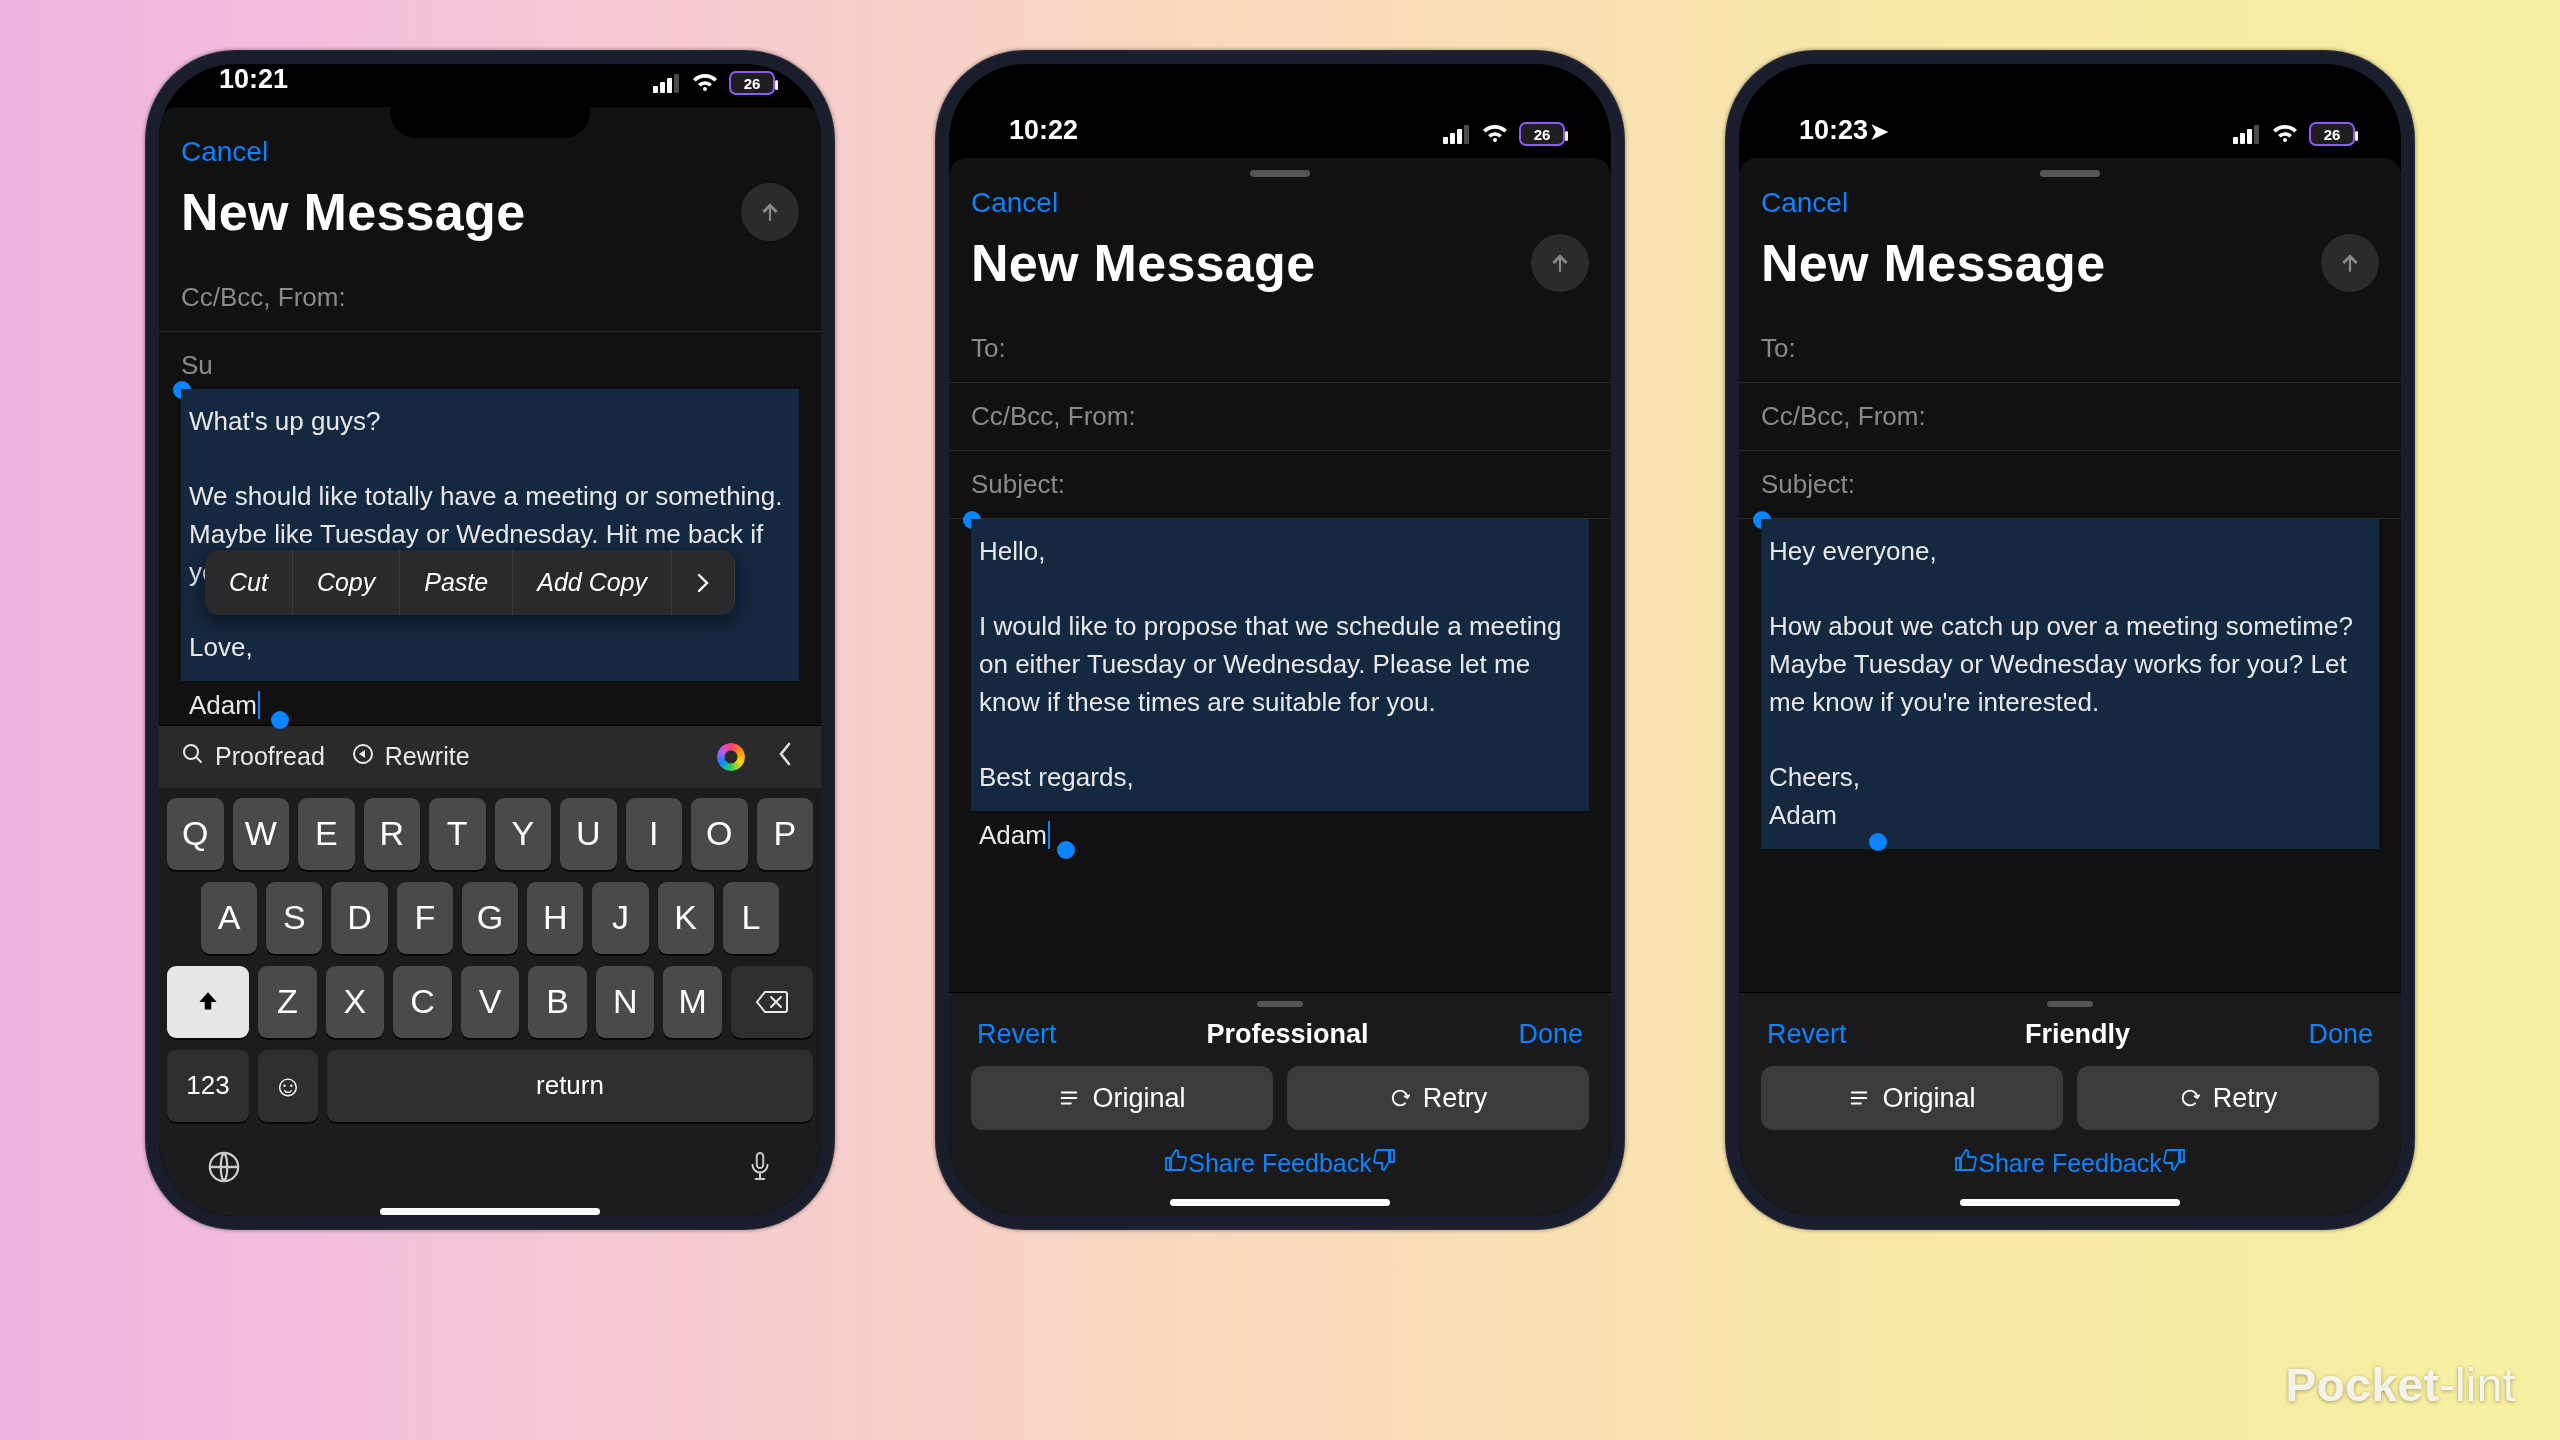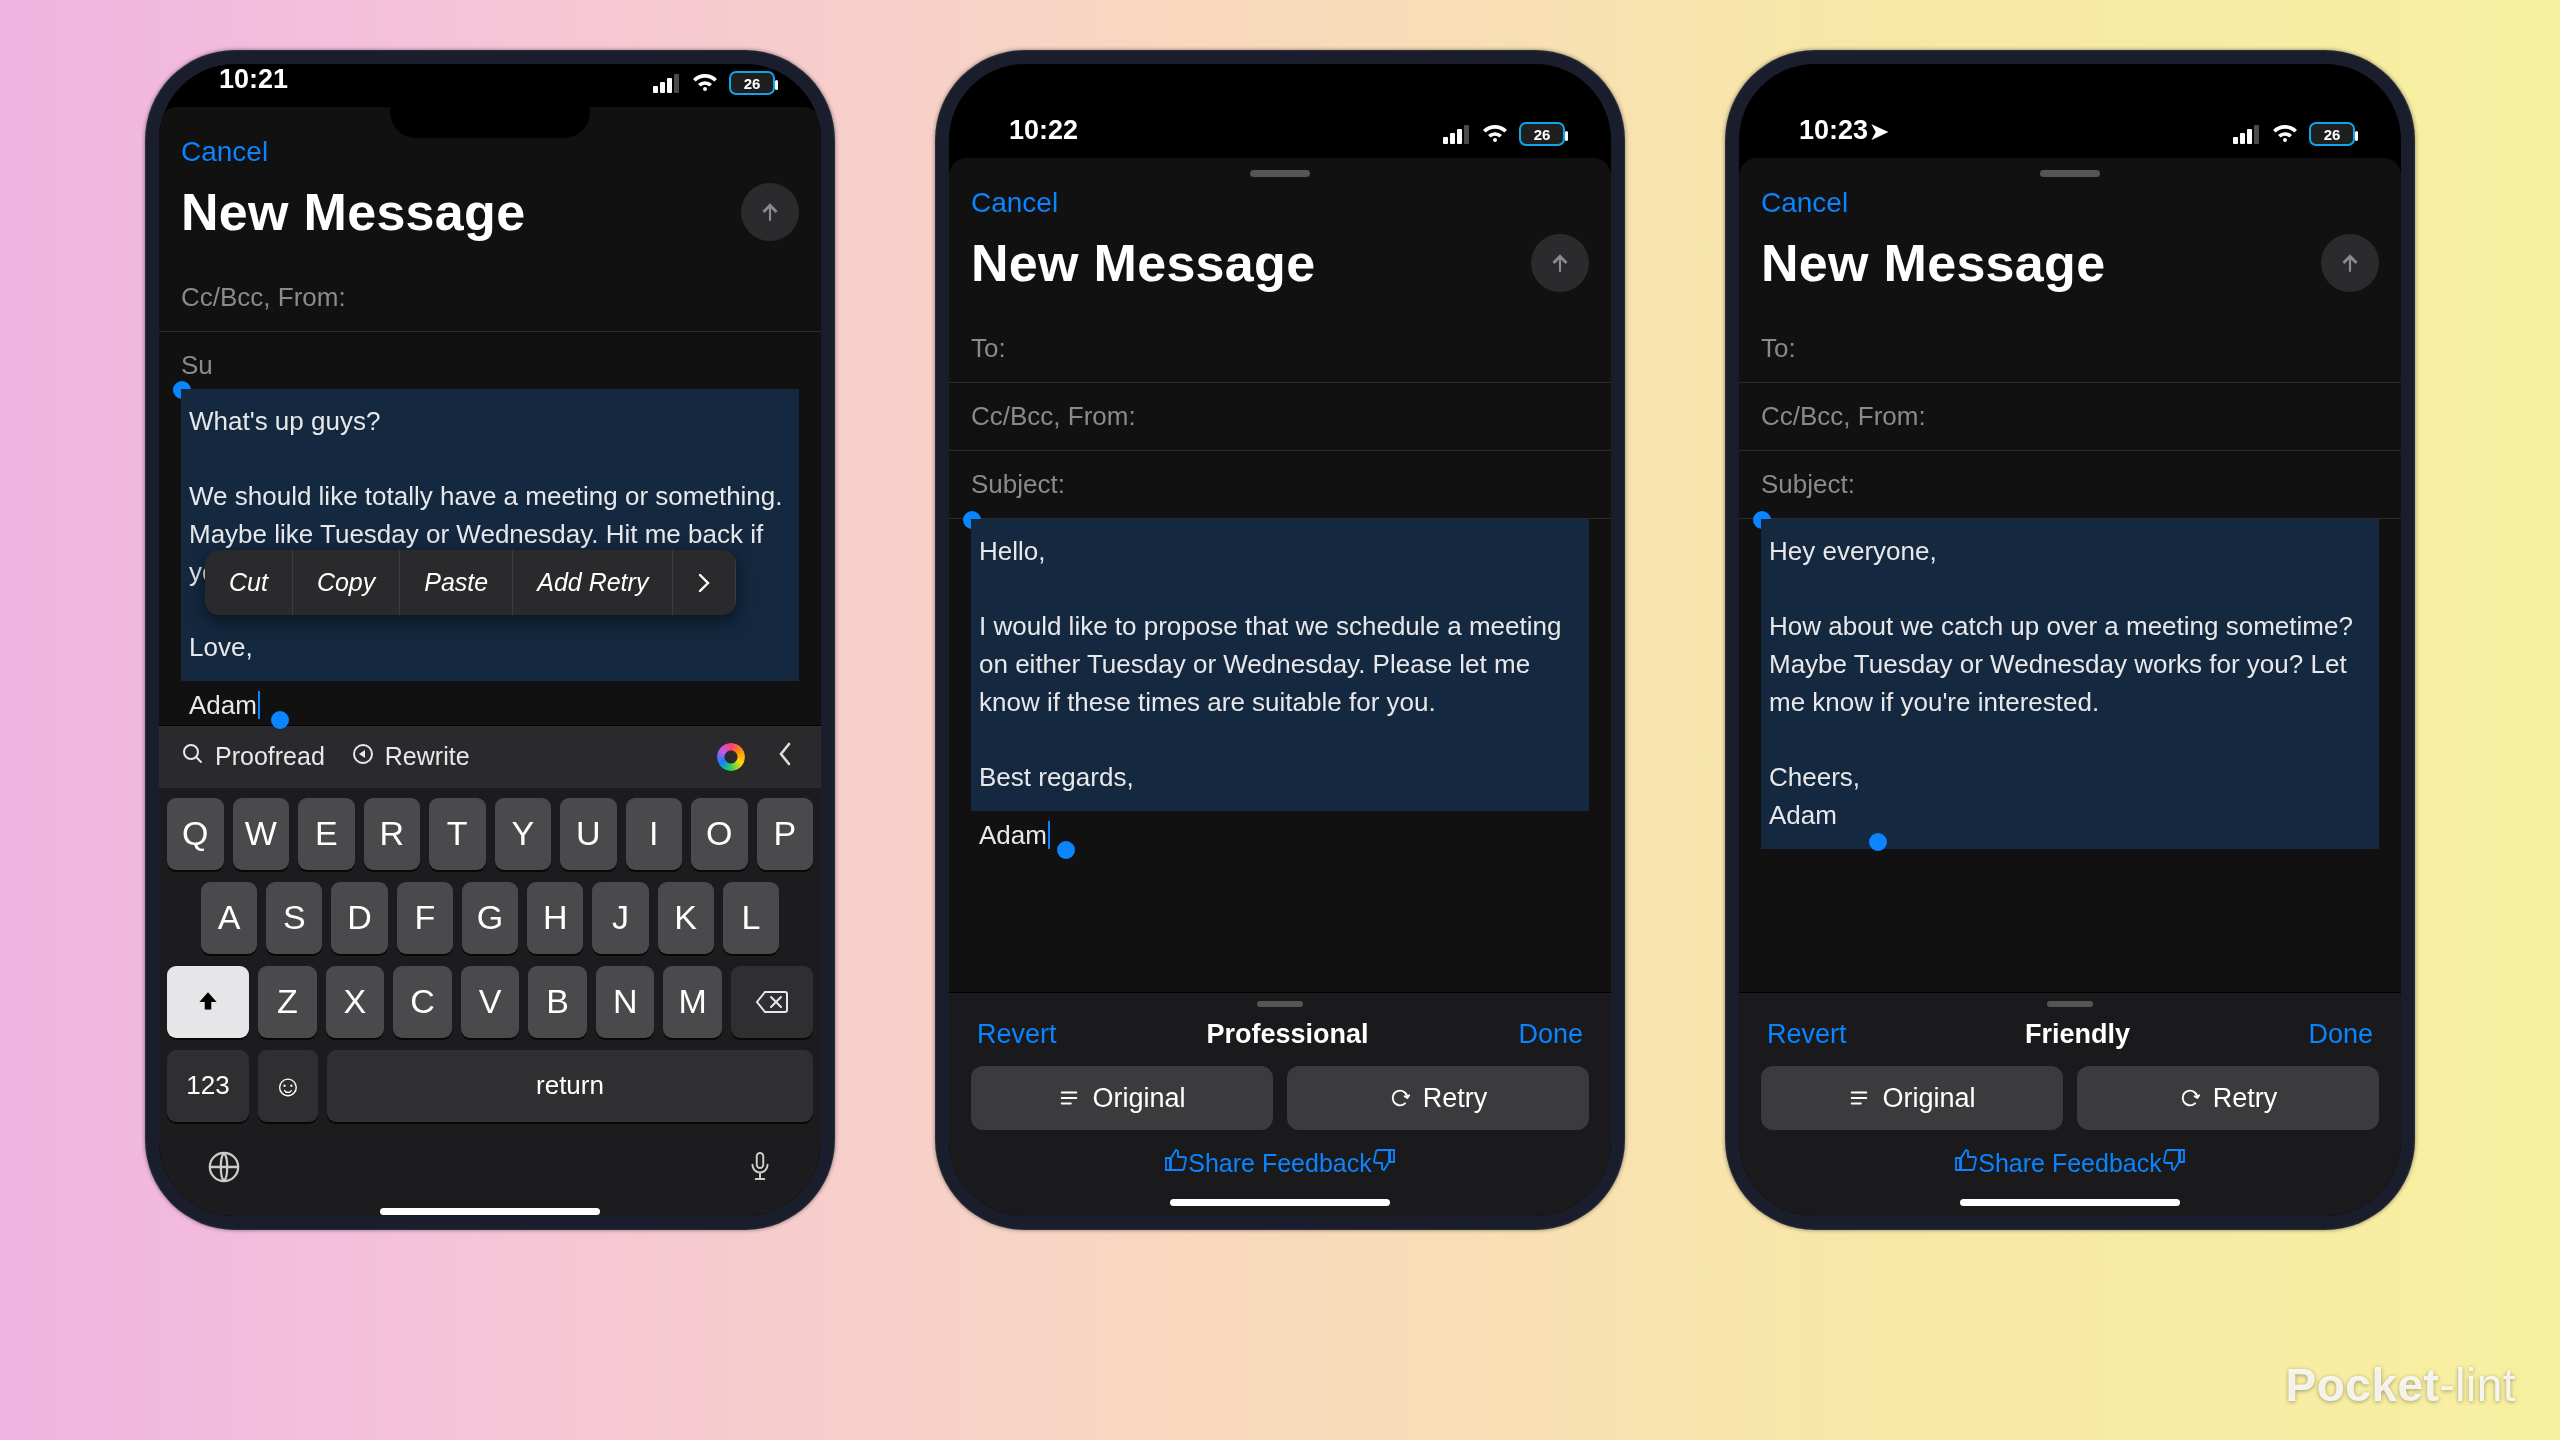--- a/index.html
+++ b/index.html
@@ -54,21 +54,21 @@
     align-items: flex-end;
     justify-content: space-between;
     padding: 0 46px 8px 60px;
     font-size: 27px;
     font-weight: 600;
   }
   .status-right { display: flex; align-items: center; gap: 10px; }
   .battery-pill {
     display: inline-flex; align-items: center; justify-content: center;
     width: 46px; height: 24px;
-    border: 2px solid #0ea5e9; border-radius: 7px;
+    border: 2px solid #8b5cf6; border-radius: 7px;
     font-size: 15px; font-weight: 700;
     position: relative;
     background: rgba(255,255,255,.12);
   }
   .battery-pill::after { content:""; position:absolute; right:-5px; top:7px; width:3px; height:10px; background:#fff; border-radius:2px; }
   .svgicon { display:inline-block; }
   
   .sheet {
     flex: 1;
     background: #111;
@@ -257,21 +257,21 @@
 We should like totally have a meeting or something. Maybe like Tuesday or Wednesday. Hit me back if you're down.
 
 Love,</div>
           <div class="after-sel"><span>Adam</span><span class="cursor"></span><span class="sel-handle sh-bot"></span></div>
         </div>
 
         <div class="edit-menu">
           <span class="mi">Cut</span>
           <span class="mi">Copy</span>
           <span class="mi">Paste</span>
-          <span class="mi">Add Retry</span>
+          <span class="mi">Add Copy</span>
           <span class="mi">
               <svg width="14" height="20" viewBox="0 0 14 20">
                 <path d="M3 2l8 8-8 8" stroke="#fff" stroke-width="2.4" fill="none" stroke-linecap="round"></path>
               </svg>
             </span>
           <span class="edit-menu-tail"></span>
         </div>
 
         <div style="flex:1"></div>
 

